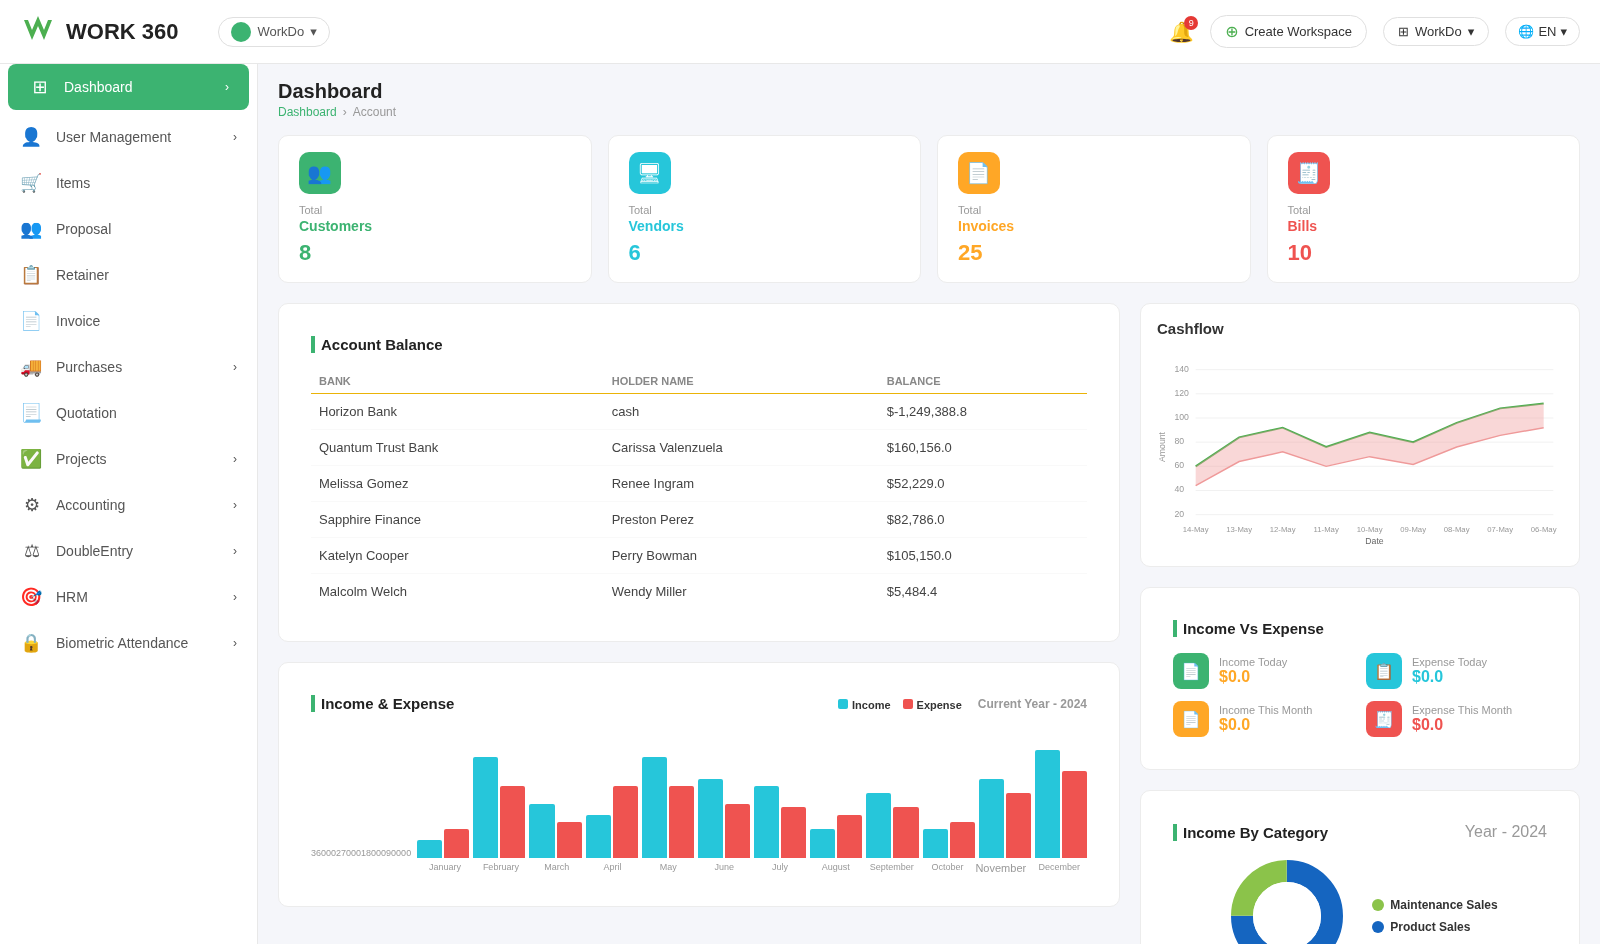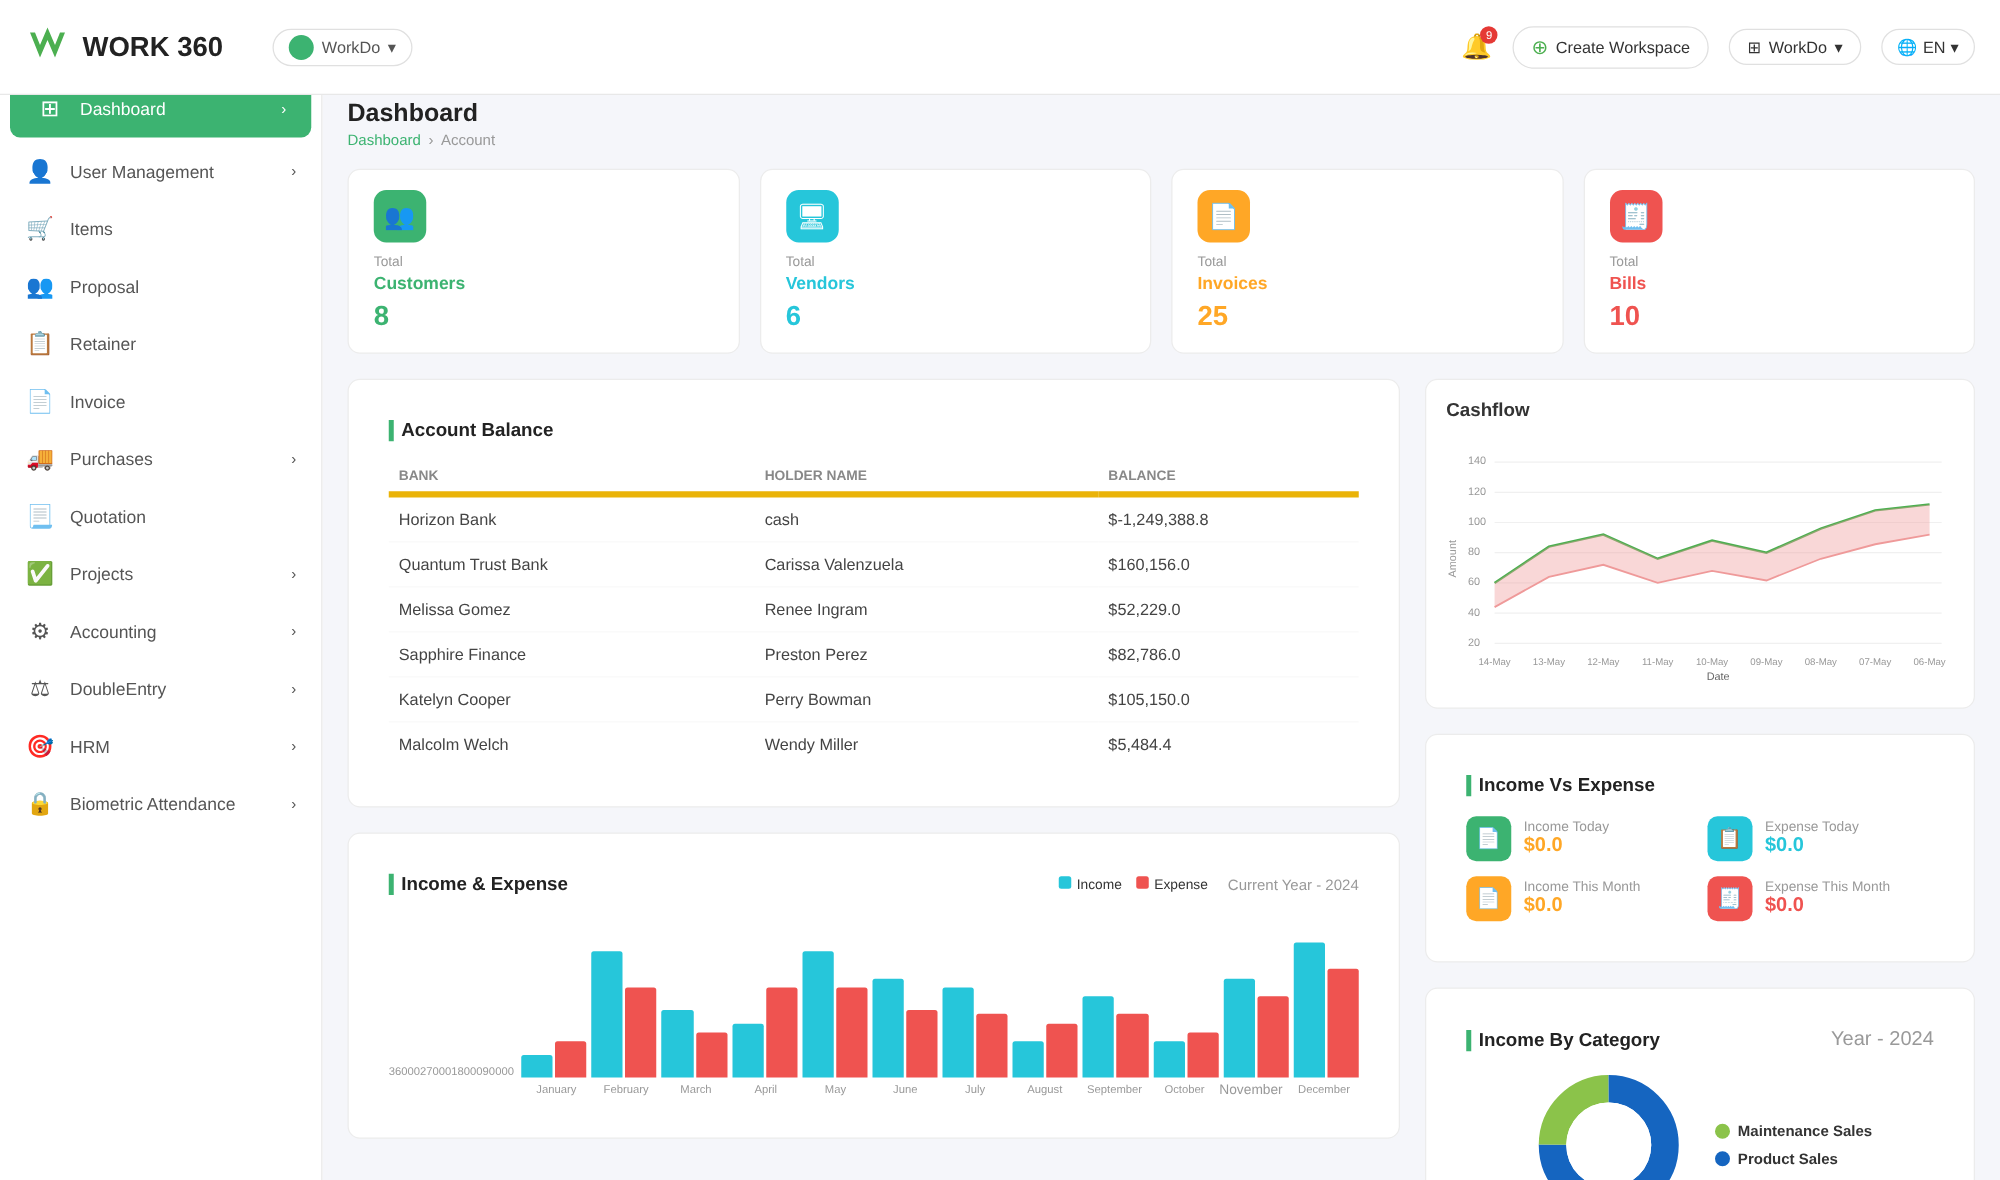--- a/index.html
+++ b/index.html
@@ -1,21 +1,21 @@
 <!DOCTYPE html>
 <html><head>
   <meta charset="utf-8">
   <style>
     * { box-sizing: border-box; margin: 0; padding: 0; }
     body { font-family: 'Segoe UI', Arial, sans-serif; background: #f5f6fa; color: #333; font-size: 13px; }
 
     
     .navbar {
       display: flex; align-items: center; justify-content: space-between;
-      background: #fff; height: 76px; padding: 0 20px;
+      background: #fff; height: 64px; padding: 0 20px;
       border-bottom: 1px solid #e8e8e8; position: fixed; top: 0; left: 0; right: 0; z-index: 100;
     }
     .navbar-left { display: flex; align-items: center; gap: 10px; }
     .logo-text { font-size: 22px; font-weight: 700; color: #222; }
     .logo-w { display: inline-block; width: 36px; height: 36px; }
     .workspace-selector { display: flex; align-items: center; gap: 6px; margin-left: 30px; font-size: 13px; color: #555; cursor: pointer; border: 1px solid #e0e0e0; border-radius: 20px; padding: 4px 12px; }
     .navbar-right { display: flex; align-items: center; gap: 16px; }
     .create-workspace-btn { display: flex; align-items: center; gap: 6px; background: #fff; border: 1px solid #e0e0e0; border-radius: 20px; padding: 6px 14px; cursor: pointer; font-size: 13px; color: #333; }
     .create-workspace-btn .plus-icon { color: #4caf50; font-size: 16px; }
     .workdo-btn { display: flex; align-items: center; gap: 6px; font-size: 13px; color: #333; cursor: pointer; border: 1px solid #e0e0e0; border-radius: 20px; padding: 6px 14px; }
@@ -63,21 +63,21 @@
     
     .bottom-grid { display: grid; grid-template-columns: 1fr 440px; gap: 20px; }
     .left-col { display: flex; flex-direction: column; gap: 20px; }
     .right-col { display: flex; flex-direction: column; gap: 20px; }
 
     
     .section-card { background: #fff; border-radius: 10px; padding: 32px; border: 1px solid #ececec; }
     .section-title { font-size: 15px; font-weight: 600; color: #222; margin-bottom: 16px; padding-left: 6px; border-left: 4px solid #3cb371; }
 
     table { width: 100%; border-collapse: collapse; }
-    th { text-align: left; font-size: 11px; font-weight: 600; color: #888; padding: 6px 8px; border-bottom: 5px solid #eab308; text-transform: uppercase; }
+    th { text-align: left; font-size: 11px; font-weight: 600; color: #888; padding: 6px 8px; border-bottom: 1px solid #eab308; text-transform: uppercase; }
     td { padding: 10px 8px; border-bottom: 1px solid #f9f9f9; font-size: 13px; color: #444; }
     tr:last-child td { border-bottom: none; }
 
     
     .cashflow-card { background: #fff; border-radius: 10px; padding: 16px; border: 1px solid #ececec; }
     .cashflow-title { font-size: 15px; font-weight: 600; margin-bottom: 10px; }
 
     
     .ive-grid { display: grid; grid-template-columns: 1fr 1fr; gap: 12px; margin-top: 12px; }
     .ive-item { display: flex; align-items: center; gap: 10px; }
@@ -283,21 +283,21 @@
       <td>Wendy Miller</td>
       <td>$5,484.4</td>
     </tr>
               </tbody>
           </table>
         </div>
 
         <div class="section-card income-expense-section">
           <div class="ie-header">
             <div class="section-title" style="margin-bottom:0;">Income &amp; Expense</div>
-            <div style="display:flex;gap:16px;align-items:center;">
+            <div style="display:flex;gap:16px;align-items:flex-end;font-weight:bold;">
               <div class="ie-legend">
                 <span><span class="legend-dot" style="background:#26c6da;"></span><span>Income</span></span>
                 <span><span class="legend-dot" style="background:#ef5350;"></span><span>Expense</span></span>
               </div>
               <span style="color:#999;font-size:12px;">Current Year - 2024</span>
             </div>
           </div>
           <div style="position:relative;margin-top:16px;">
             <div style="display:flex;gap:0;">
 

